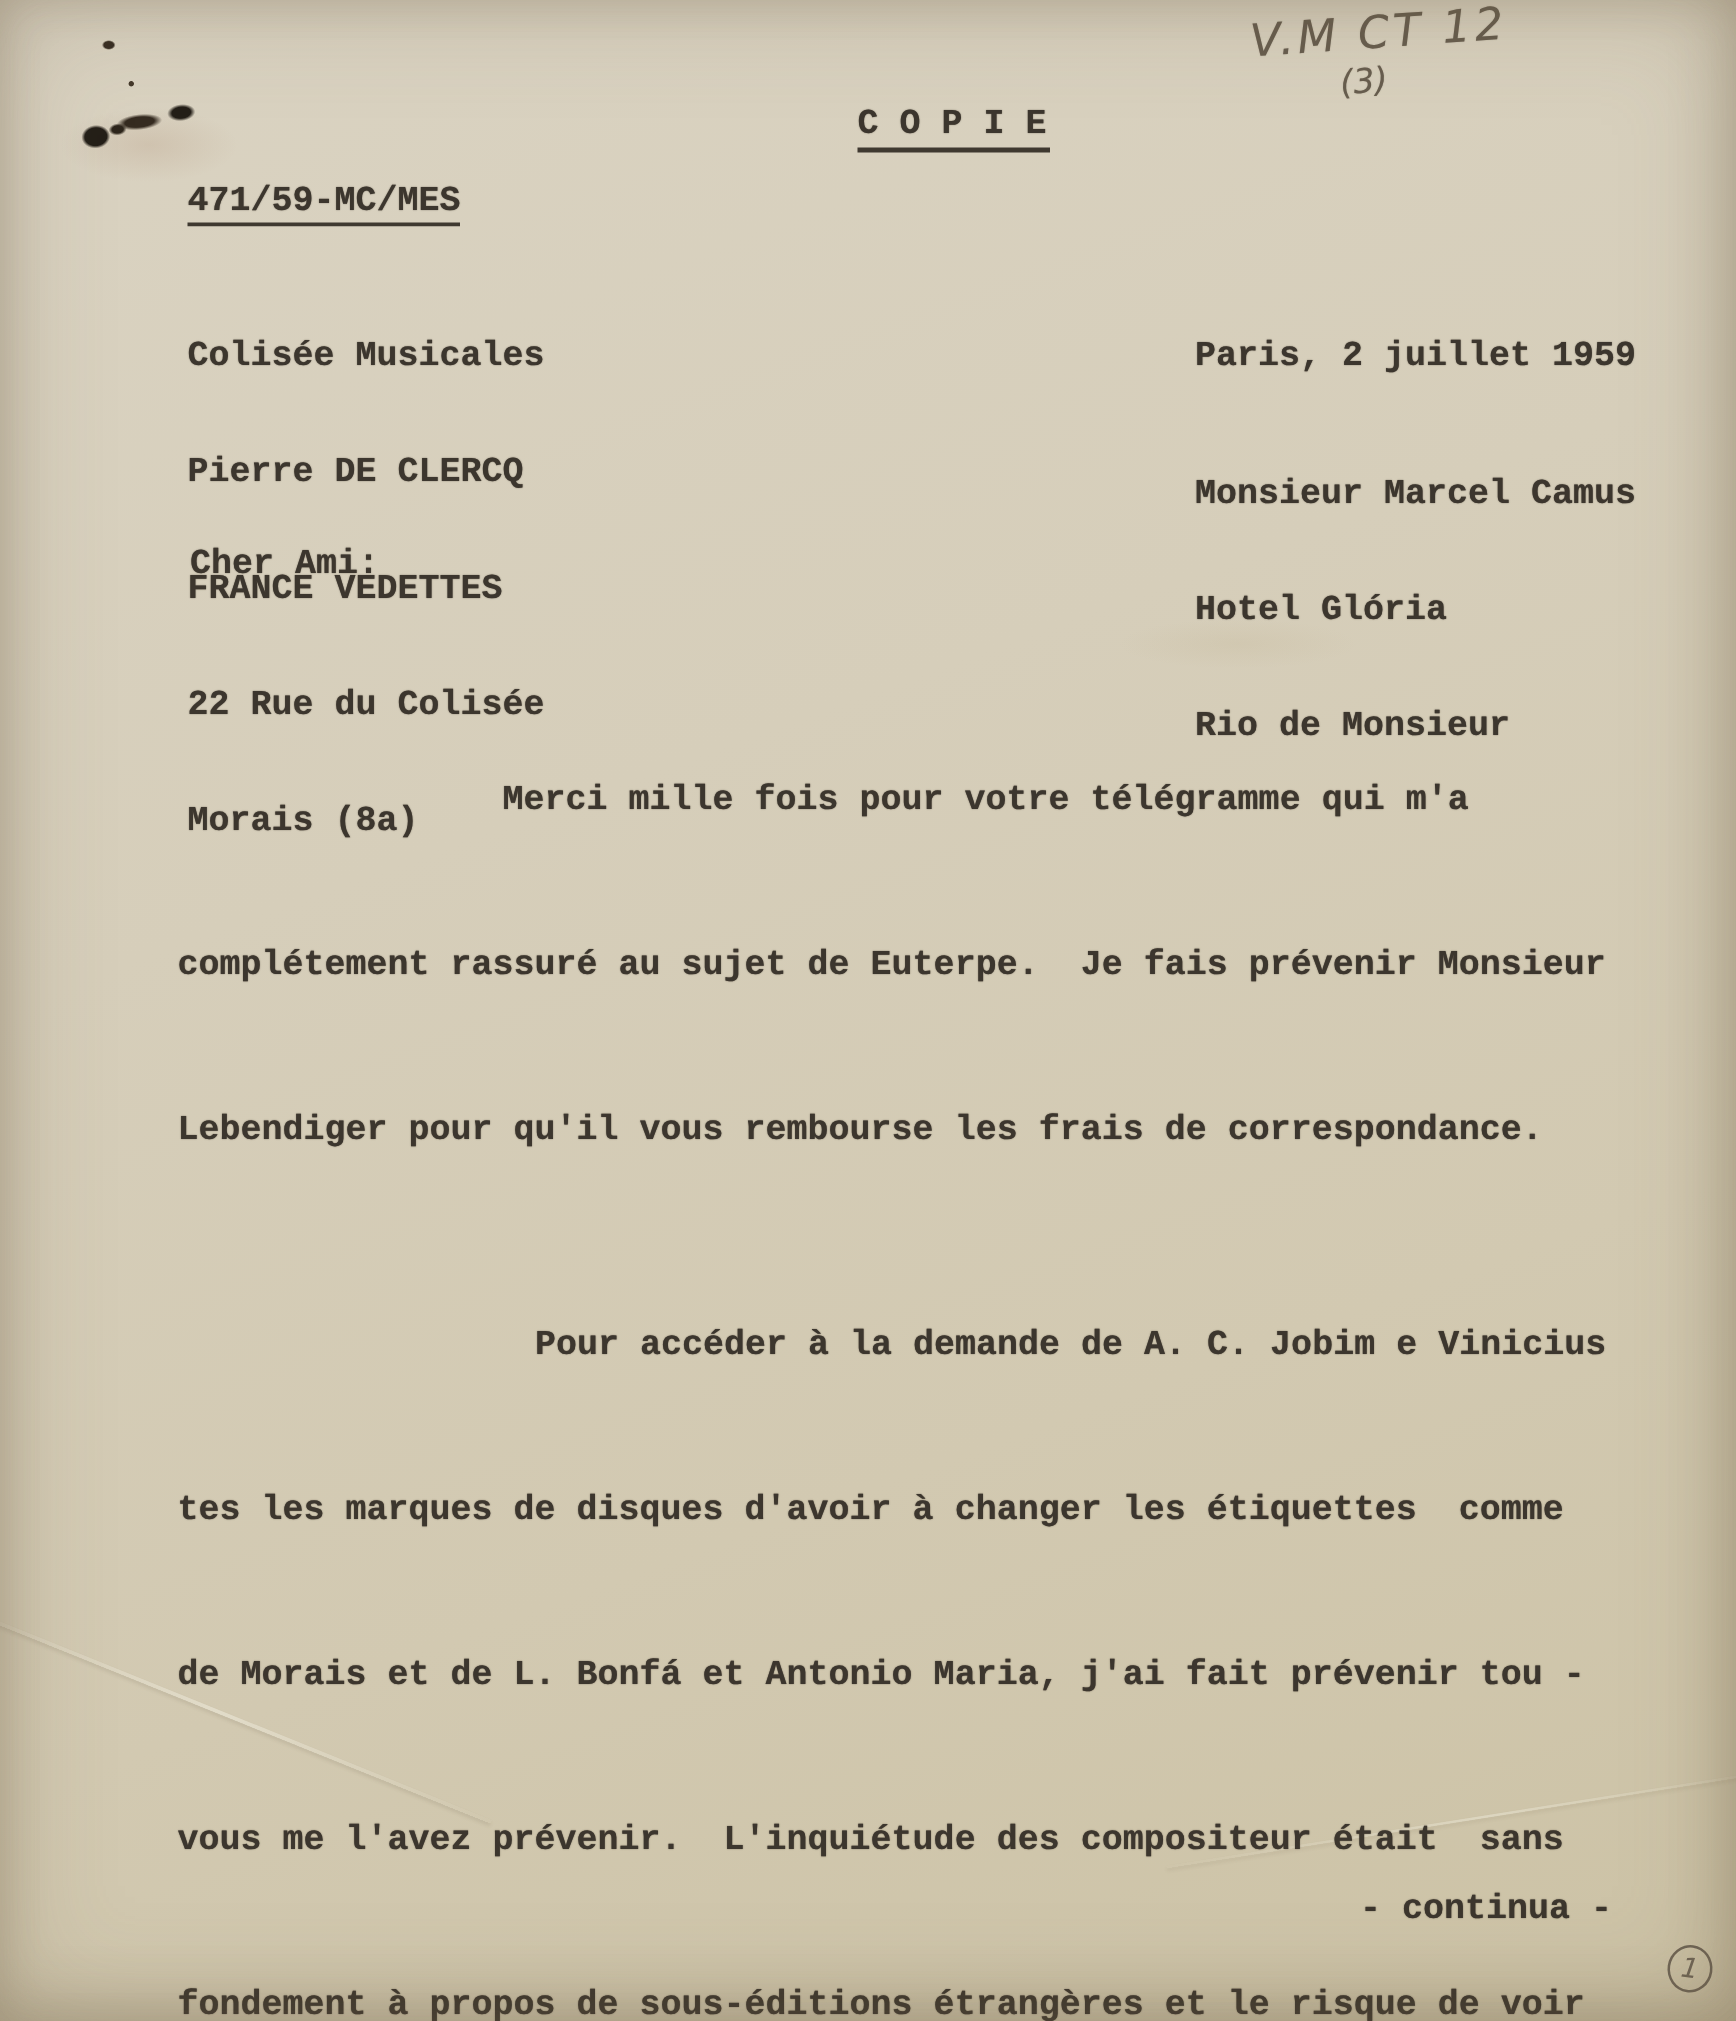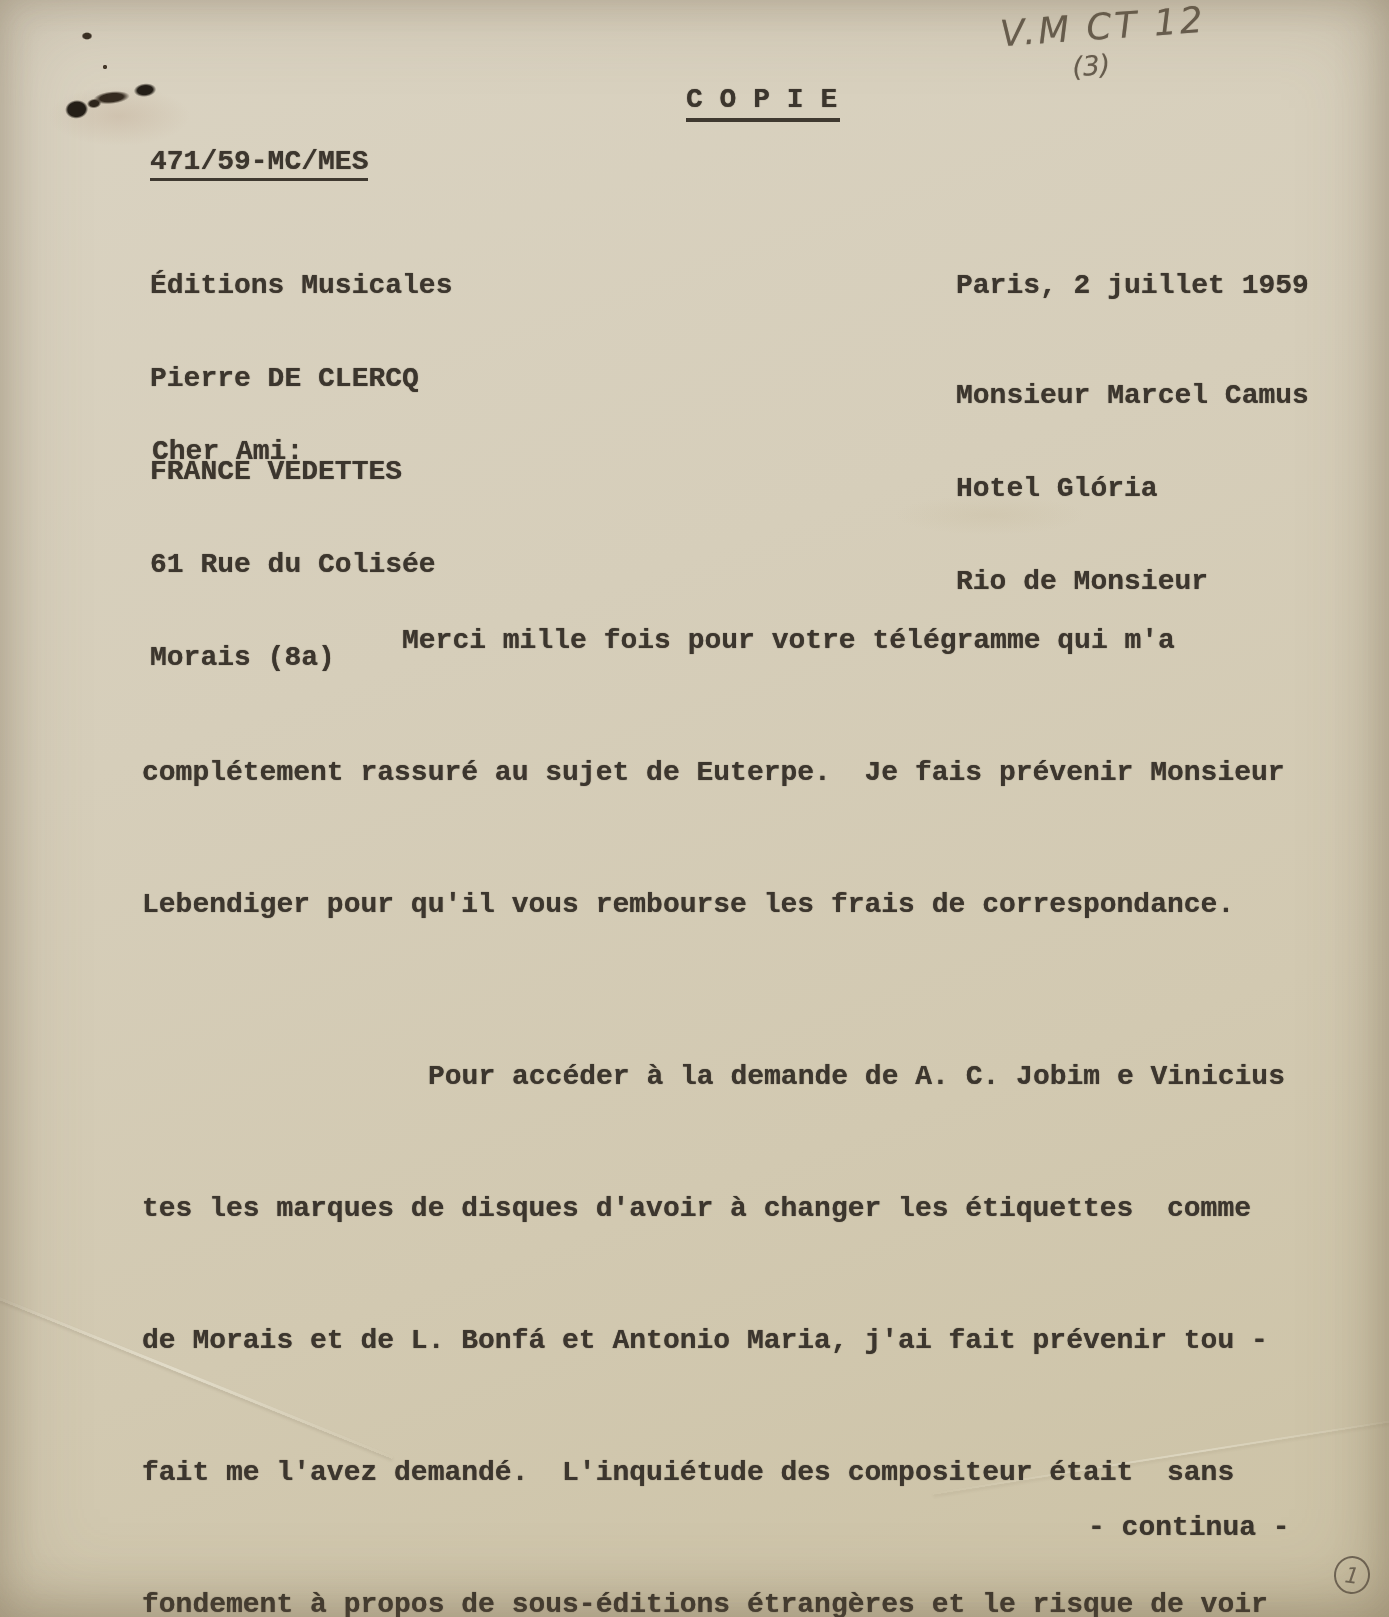--- a/index.html
+++ b/index.html
@@ -69,45 +69,45 @@
   <div class="blot crease1"></div>
   <div class="blot crease2"></div>
 
   <div class="hand hand-code">V.M CT 12</div>
   <div class="hand hand-sub">(3)</div>
 
   <div class="tw title">C O P I E</div>
   <div class="tw refnum">471/59-MC/MES</div>
 
   <div class="tw sender">
-    <div class="bline">Éditions Musicales</div>
+    <div class="bline">Colisée Musicales</div>
     <div class="bline">Pierre DE CLERCQ</div>
     <div class="bline">FRANCE VEDETTES</div>
-    <div class="bline">61 Rue du Colisée</div>
+    <div class="bline">22 Rue du Colisée</div>
     <div class="bline">Morais (8a)</div>
   </div>
 
   <div class="tw dateline">Paris, 2 juillet 1959</div>
 
   <div class="tw recipient">
     <div class="bline">Monsieur Marcel Camus</div>
     <div class="bline">Hotel Glória</div>
     <div class="bline">Rio de Monsieur</div>
   </div>
 
   <div class="tw salutation">Cher Ami:</div>
 
   <div class="tw body-block">
     <div class="bline ind-a">Merci mille fois pour votre télégramme qui m'a</div>
     <div class="bline">complétement rassuré au sujet de Euterpe.  Je fais prévenir Monsieur</div>
     <div class="bline">Lebendiger pour qu'il vous rembourse les frais de correspondance.</div>
     <div class="bline ind-b">Pour accéder à la demande de A. C. Jobim e Vinicius</div>
     <div class="bline">tes les marques de disques d'avoir à changer les étiquettes  comme</div>
     <div class="bline">de Morais et de L. Bonfá et Antonio Maria, j'ai fait prévenir tou -</div>
-    <div class="bline">fait me l'avez demandé.  L'inquiétude des compositeur était  sans</div>
+    <div class="bline">vous me l'avez prévenir.  L'inquiétude des compositeur était  sans</div>
     <div class="bline">fondement à propos de sous-éditions étrangères et le risque de voir</div>
     
     
     
     
     
     
     
     
     

